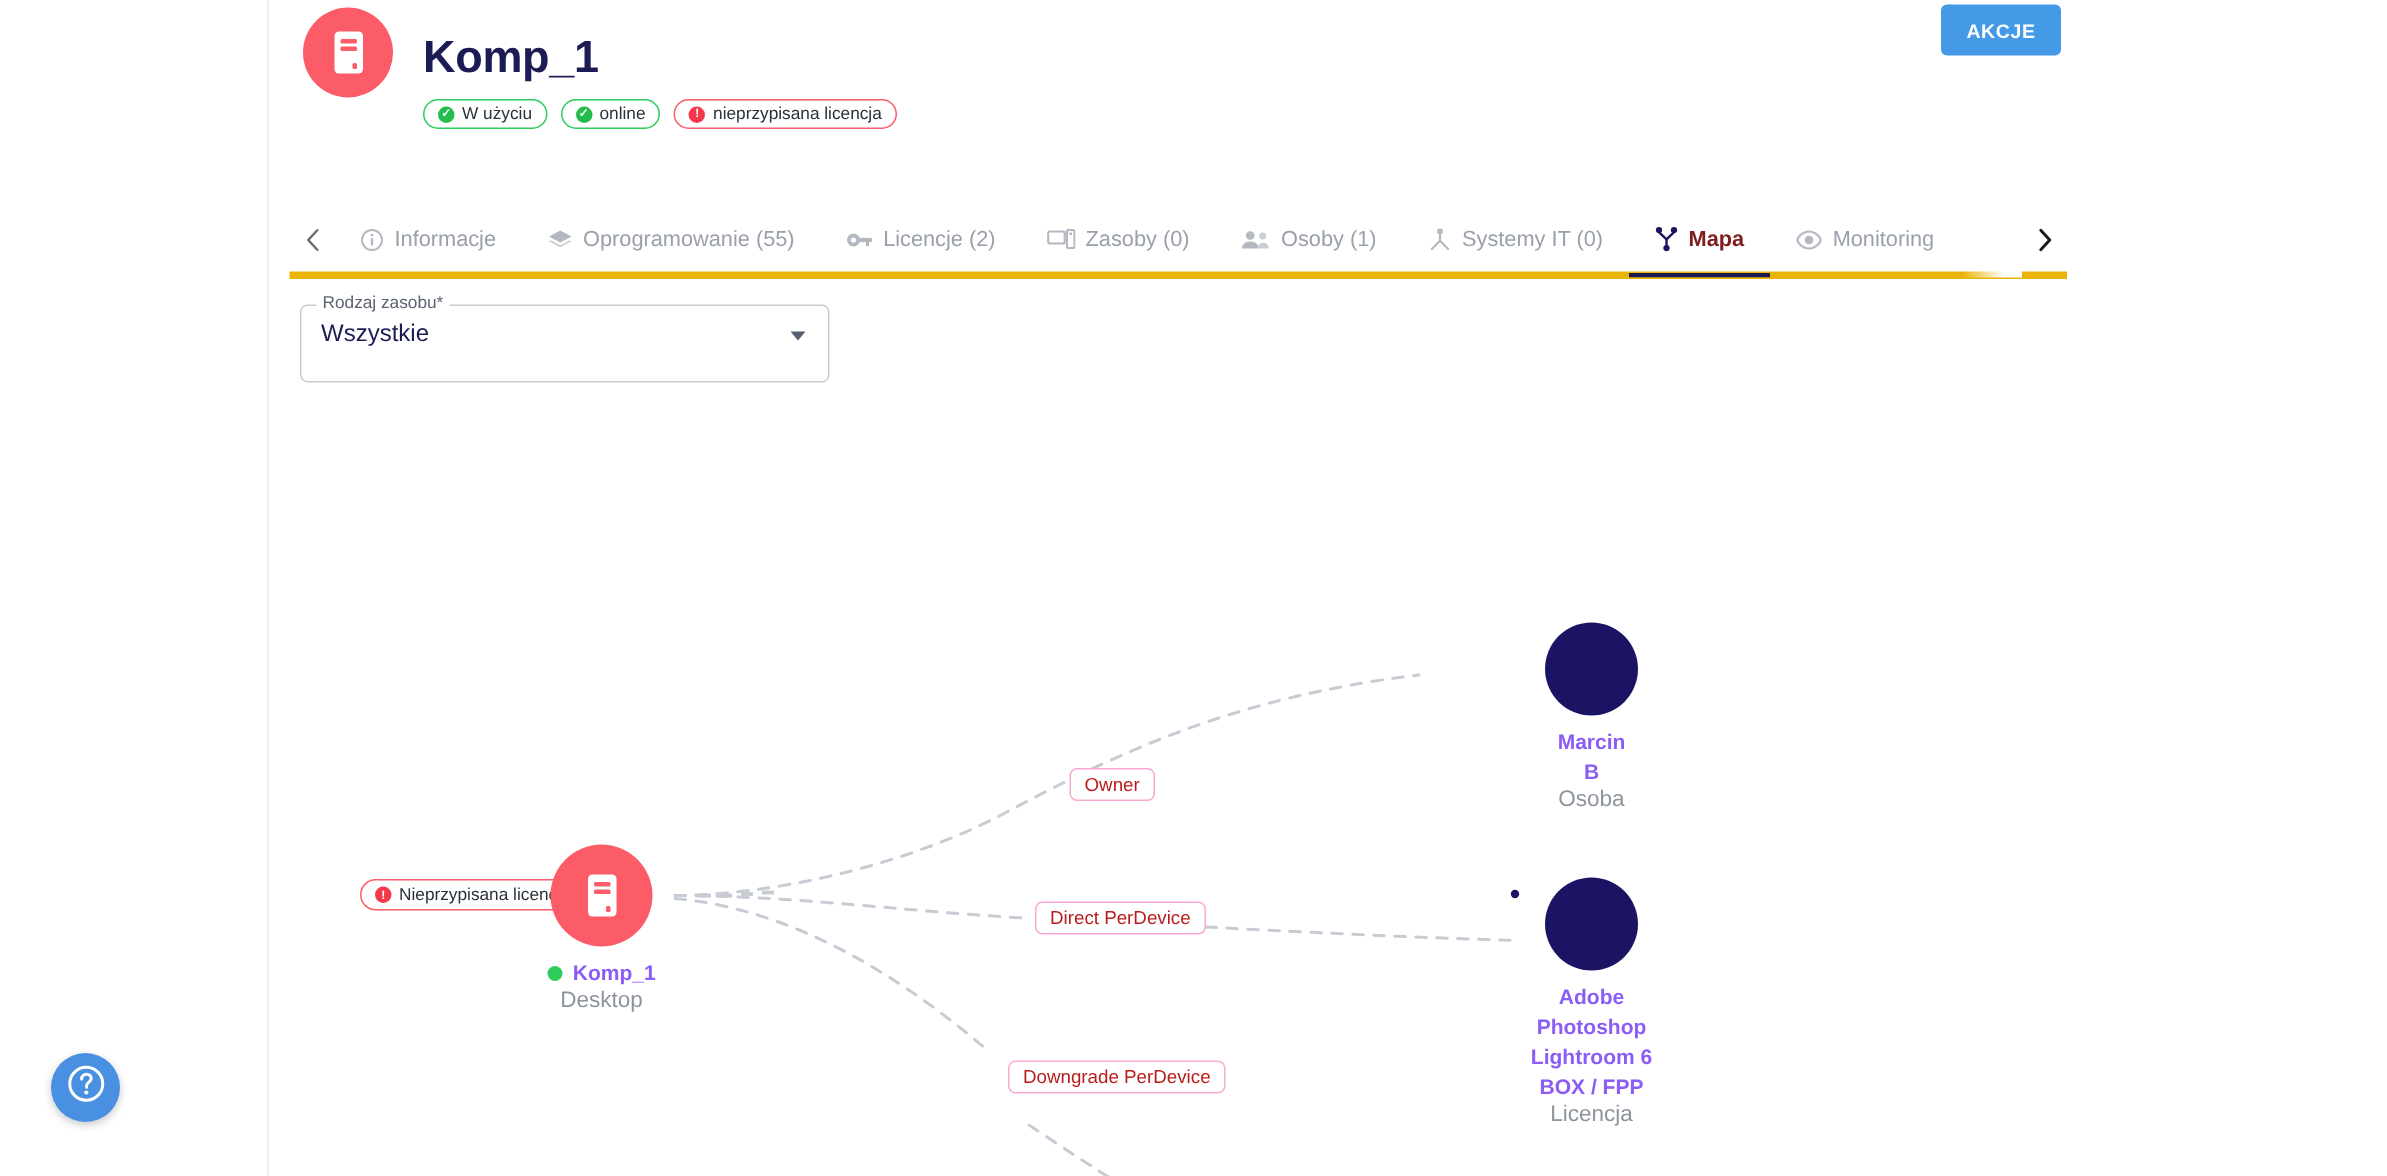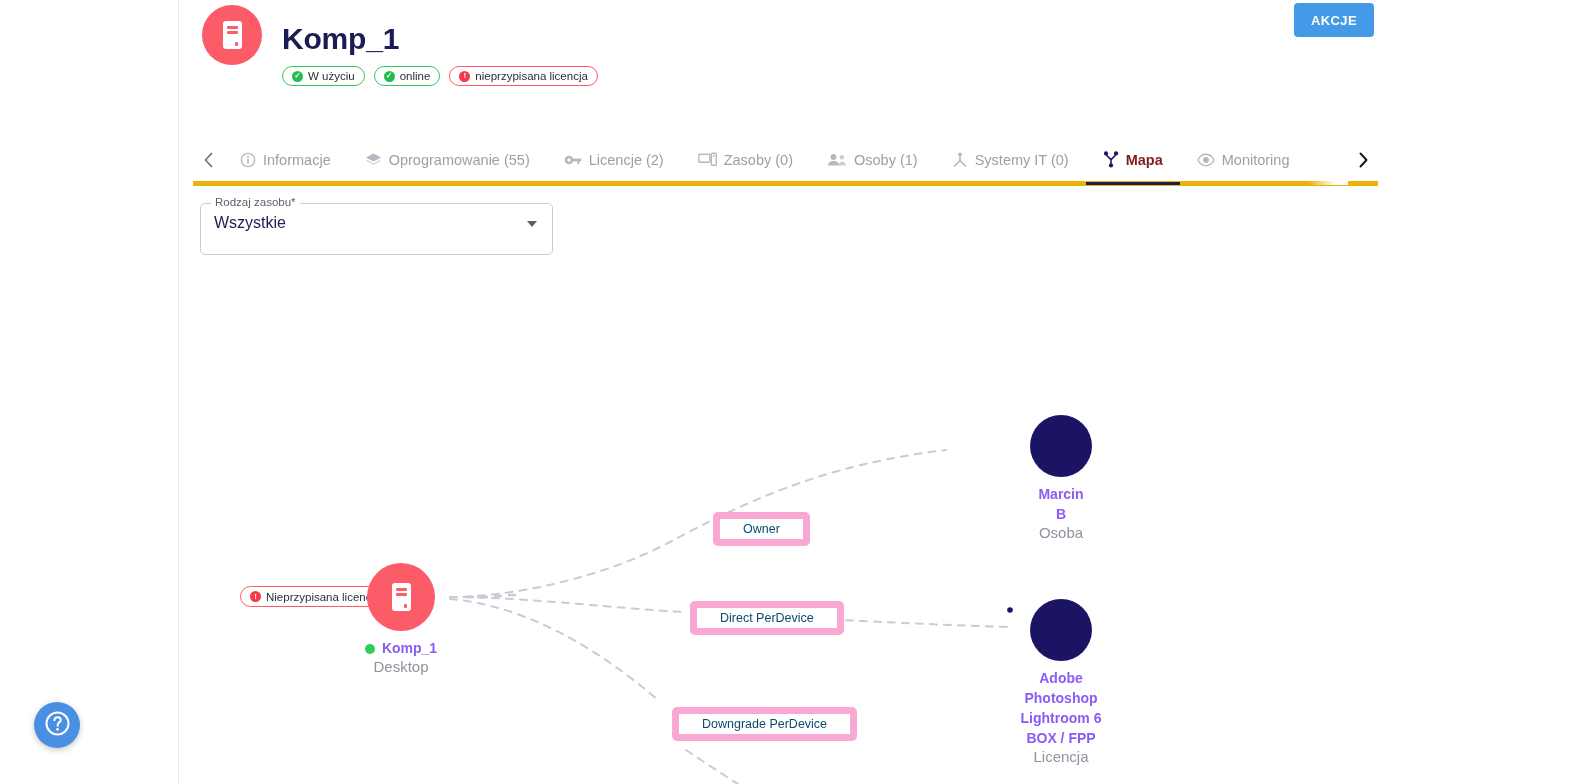--- a/index.html
+++ b/index.html
@@ -125,22 +125,22 @@
     border-radius: 50%; display: flex; align-items: center; justify-content: center;
     margin: 0 auto; cursor: pointer;
   }
   .node-label {
     font-size: 14px; font-weight: 700; color: #8b5cf6; line-height: 20px;
     margin-top: 7px;
   }
   .node-sub { font-size: 15px; color: #8e949e; line-height: 15px; margin-top: 1px; }
 
   .pill-label {
-    position: absolute; background: #fff; border: 7px solid #f9a8d4;
-    border-radius: 5px; padding: 3px 23px; font-size: 12.5px; color: #0c4a6e;
+    position: absolute; background: #fff; border: 1px solid #f9a8d4;
+    border-radius: 5px; padding: 3px 9px; font-size: 12.5px; color: #b91c1c;
     white-space: nowrap; cursor: pointer;
   }
 
   .alert-pill {
     position: absolute; display: inline-flex; align-items: center; gap: 5px;
     border: 1px solid #fc5b68; border-radius: 12px; background: #fff;
     height: 21px; padding: 0 9px; font-size: 11.5px; color: #27313b; white-space: nowrap;
   }
 
   .green-dot {
@@ -341,21 +341,21 @@
             <path d="M3.6 23 c0-5.2 4.2-8.2 9.4-8.2 s9.4 3 9.4 8.2 z" fill="#fff"></path>
           </svg>
       </div>
       <div class="node-label">
         <div>Marcin</div>
         <div>B</div>
       </div>
       <div class="node-sub">Osoba</div>
     </div>
 
-    <div class="node" style="left:823px; top:319px; width:120px;text-align:center;">
+    <div class="node" style="left:823px; top:305px; width:120px;text-align:center;">
       <div class="node-circle" style="width:62px;height:62px;background:#1b1464;">
         <svg width="32" height="22" viewBox="0 0 32 22">
             <circle cx="9" cy="11" r="7.4" fill="#fff"></circle>
             <circle cx="9" cy="11" r="2.8" fill="#1b1464"></circle>
             <rect x="14" y="8.3" width="16" height="5.2" fill="#fff"></rect>
             <rect x="23.5" y="13.1" width="3.4" height="5.1" fill="#fff"></rect>
           </svg>
       </div>
       <div class="node-label">
         <div>Adobe</div>

